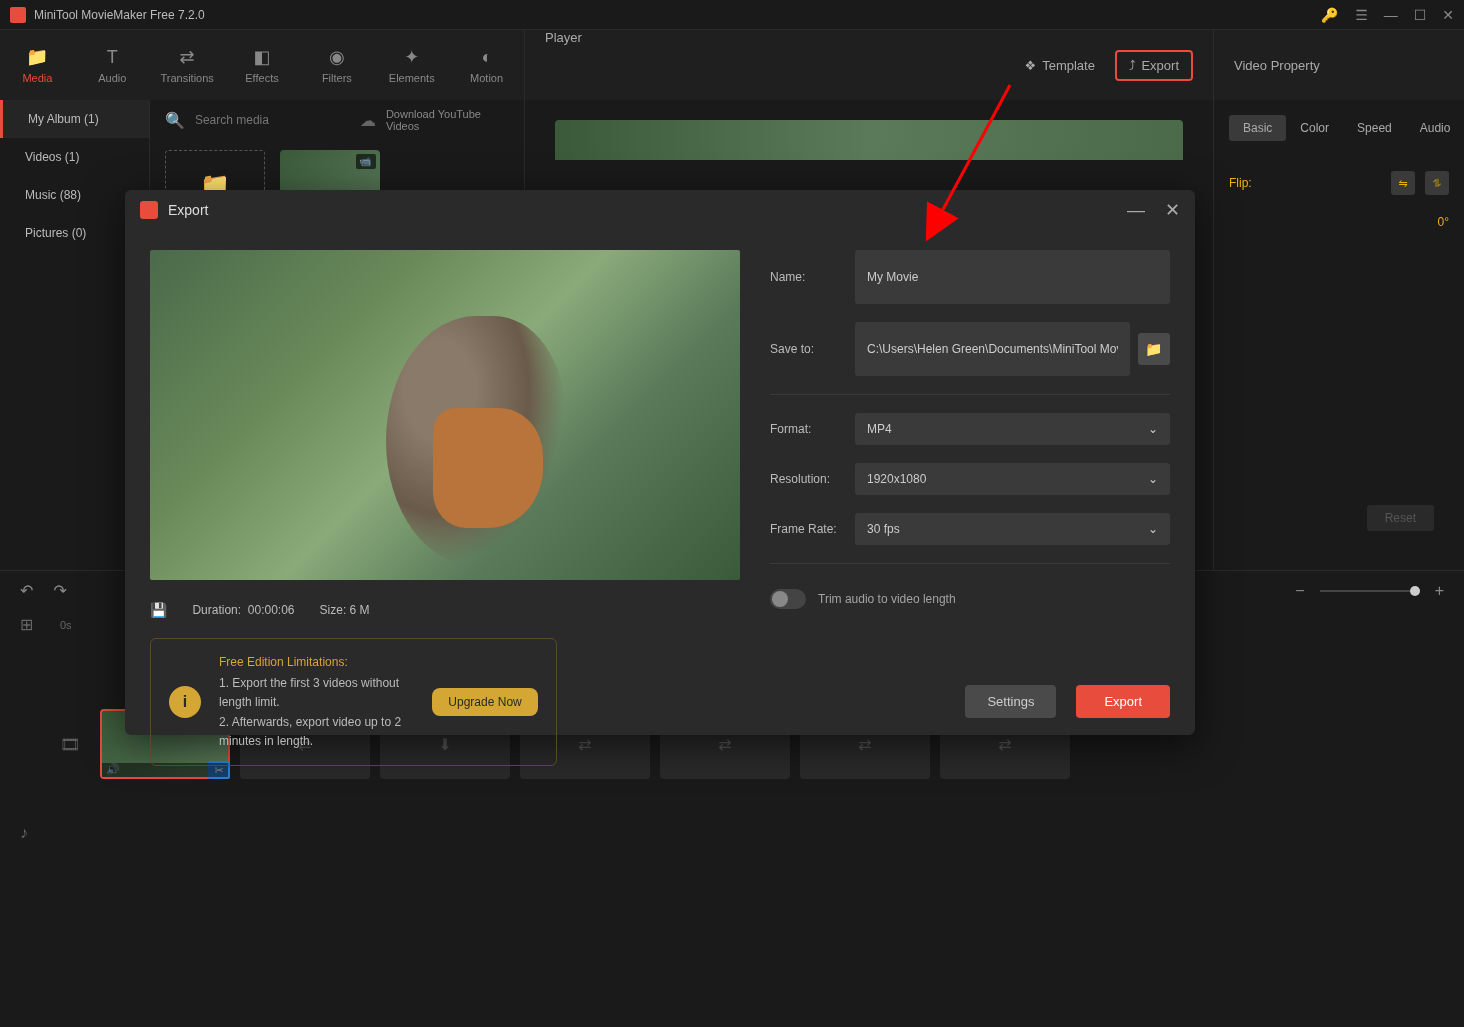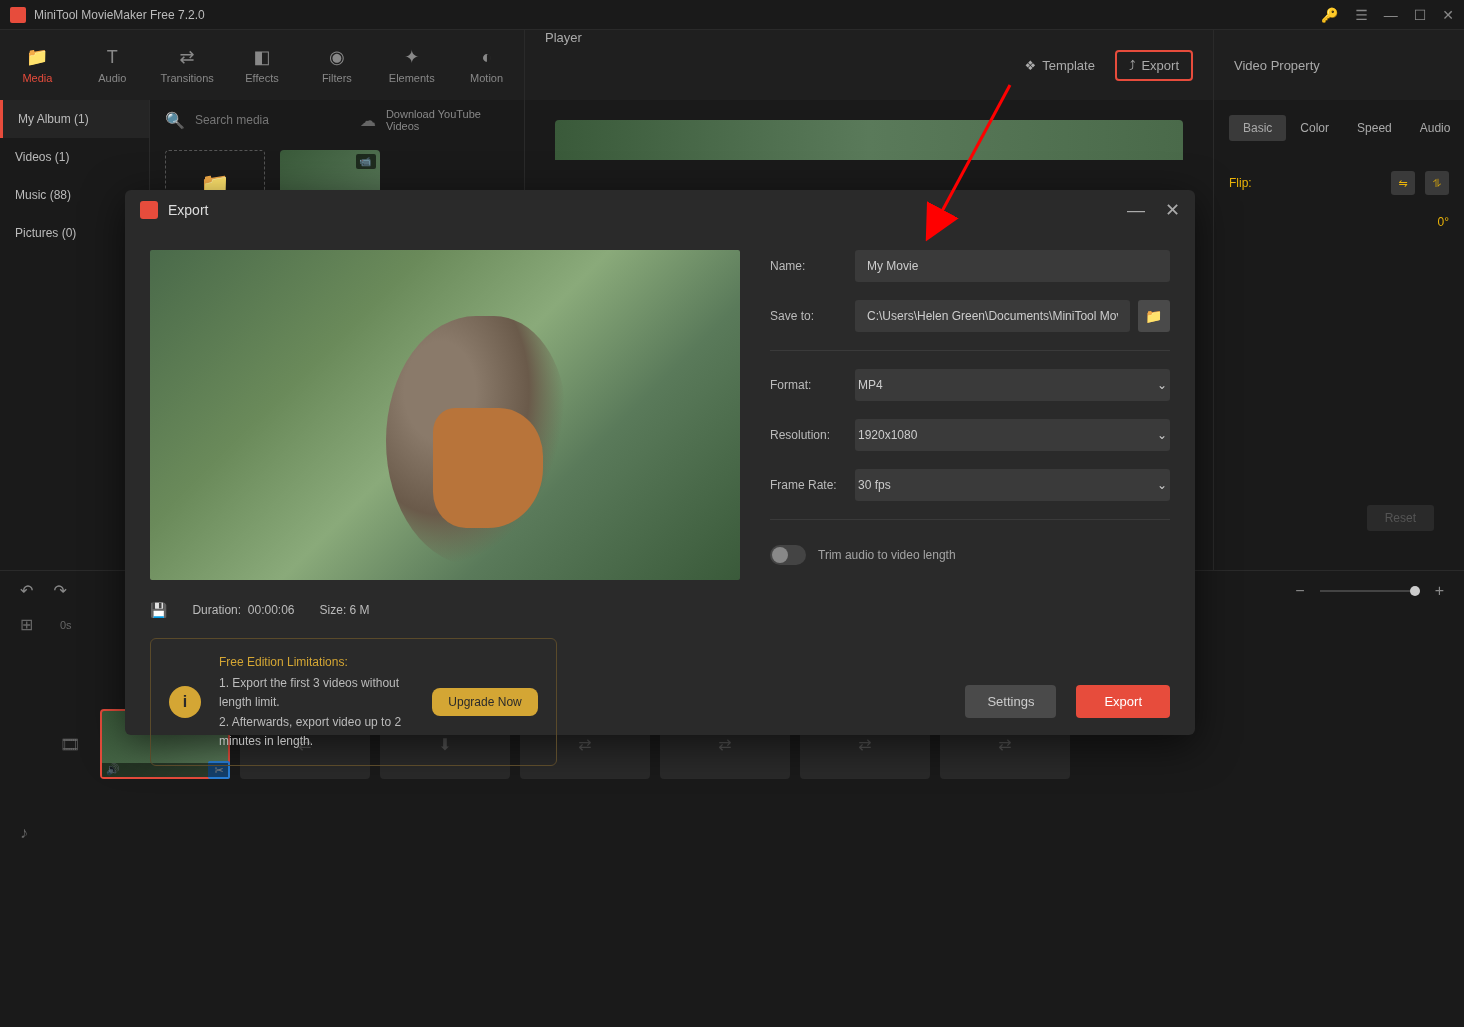--- a/index.html
+++ b/index.html
@@ -22,21 +22,21 @@
 .player-bar { flex: 1; display: flex; padding: 0 20px; border-right: 1px solid #2a2a2a; }
 .player-bar .player-label { font-size: 13px; color: #aaa; flex: 1; }
 .player-bar .player-actions { display: flex; gap: 20px; align-items: center; }
 .player-action { display: flex; align-items: center; gap: 6px; color: #aaa; font-size: 13px; cursor: pointer; }
 .export-btn-top { border: 2px solid #e74c3c; padding: 6px 12px; border-radius: 4px; }
 .prop-bar { width: 250px; display: flex; align-items: center; padding: 0 20px; font-size: 13px; color: #aaa; }
 
 
 .main-area { display: flex; height: 470px; }
 .sidebar { width: 150px; background: #1a1a1a; border-right: 1px solid #2a2a2a; }
-.sidebar-item { padding: 12px 15px; font-size: 12px; color: #bbb; cursor: pointer; }
+.sidebar-item { padding: 12px 25px; font-size: 12px; color: #bbb; cursor: pointer; }
 .sidebar-item.active { border-left: 3px solid #e74c3c; background: #252525; }
 .media-panel { width: 375px; background: #1a1a1a; border-right: 1px solid #2a2a2a; }
 .media-header { display: flex; align-items: center; padding: 8px 15px; gap: 10px; }
 .media-header input { background: transparent; border: none; color: #888; font-size: 12px; outline: none; flex: 1; }
 .media-header .dl-link { font-size: 11px; color: #888; cursor: pointer; }
 .media-thumbs { display: flex; gap: 15px; padding: 10px 15px; }
 .thumb { width: 100px; height: 70px; border-radius: 4px; position: relative; }
 .thumb.add { border: 1px dashed #555; display: flex; align-items: center; justify-content: center; color: #555; font-size: 24px; }
 .thumb.video { background: linear-gradient(135deg, #3a5a3a, #5a7a5a); }
 .thumb .cam-badge { position: absolute; top: 4px; right: 4px; background: rgba(0,0,0,0.6); padding: 2px 4px; border-radius: 2px; font-size: 10px; }
@@ -81,22 +81,22 @@
 .dlg-meta { display: flex; gap: 25px; margin-top: 22px; font-size: 12px; color: #bbb; align-items: center; }
 .dlg-meta .save-icon { font-size: 14px; }
 .dlg-form { flex: 1; }
 .dlg-tabs { display: flex; margin-bottom: 25px; }
 .dlg-tab { flex: 1; text-align: center; padding: 10px; background: #3a3a3a; font-size: 13px; color: #ccc; cursor: pointer; }
 .dlg-tab.active { background: #4a4a4a; }
 .dlg-tab:first-child { border-radius: 4px 0 0 4px; }
 .dlg-tab:last-child { border-radius: 0 4px 4px 0; }
 .form-row { display: flex; align-items: center; margin-bottom: 18px; }
 .form-label { width: 85px; font-size: 12px; color: #bbb; }
-.form-input { flex: 1; background: #3a3a3a; border: none; padding: 9px 12px; color: #ccc; font-size: 12px; border-radius: 3px; outline: none; }
-.form-select { flex: 1; background: #3a3a3a; padding: 9px 3px; color: #ccc; font-size: 12px; border-radius: 3px; display: flex; justify-content: space-between; align-items: center; cursor: pointer; }
+.form-input { flex: 1; background: #3a3a3a; border: none; padding: 20px 12px; color: #ccc; font-size: 12px; border-radius: 3px; outline: none; }
+.form-select { flex: 1; background: #3a3a3a; padding: 9px 12px; color: #ccc; font-size: 12px; border-radius: 3px; display: flex; justify-content: space-between; align-items: center; cursor: pointer; }
 .browse-btn { width: 32px; height: 32px; background: #4a4a4a; margin-left: 8px; border-radius: 3px; display: flex; align-items: center; justify-content: center; cursor: pointer; font-size: 14px; }
 .form-divider { height: 1px; background: #3a3a3a; margin: 5px 0 18px 0; }
 .toggle-row { display: flex; align-items: center; gap: 12px; margin-top: 25px; }
 .toggle { width: 36px; height: 20px; background: #444; border-radius: 10px; position: relative; cursor: pointer; }
 .toggle::after { content: ''; position: absolute; left: 2px; top: 2px; width: 16px; height: 16px; background: #888; border-radius: 50%; }
 .toggle-label { font-size: 12px; color: #a3a3a3; }
 
 .dlg-footer { display: flex; padding: 0 25px 20px 25px; align-items: center; gap: 20px; }
 .limit-box { flex: 1; border: 1px solid #5a4a2a; border-radius: 6px; padding: 14px 18px; display: flex; align-items: center; gap: 18px; max-width: 595px; }
 .limit-icon { width: 32px; height: 32px; background: #d4a634; border-radius: 50%; display: flex; align-items: center; justify-content: center; font-weight: bold; color: #2a2a2a; font-size: 16px; }

